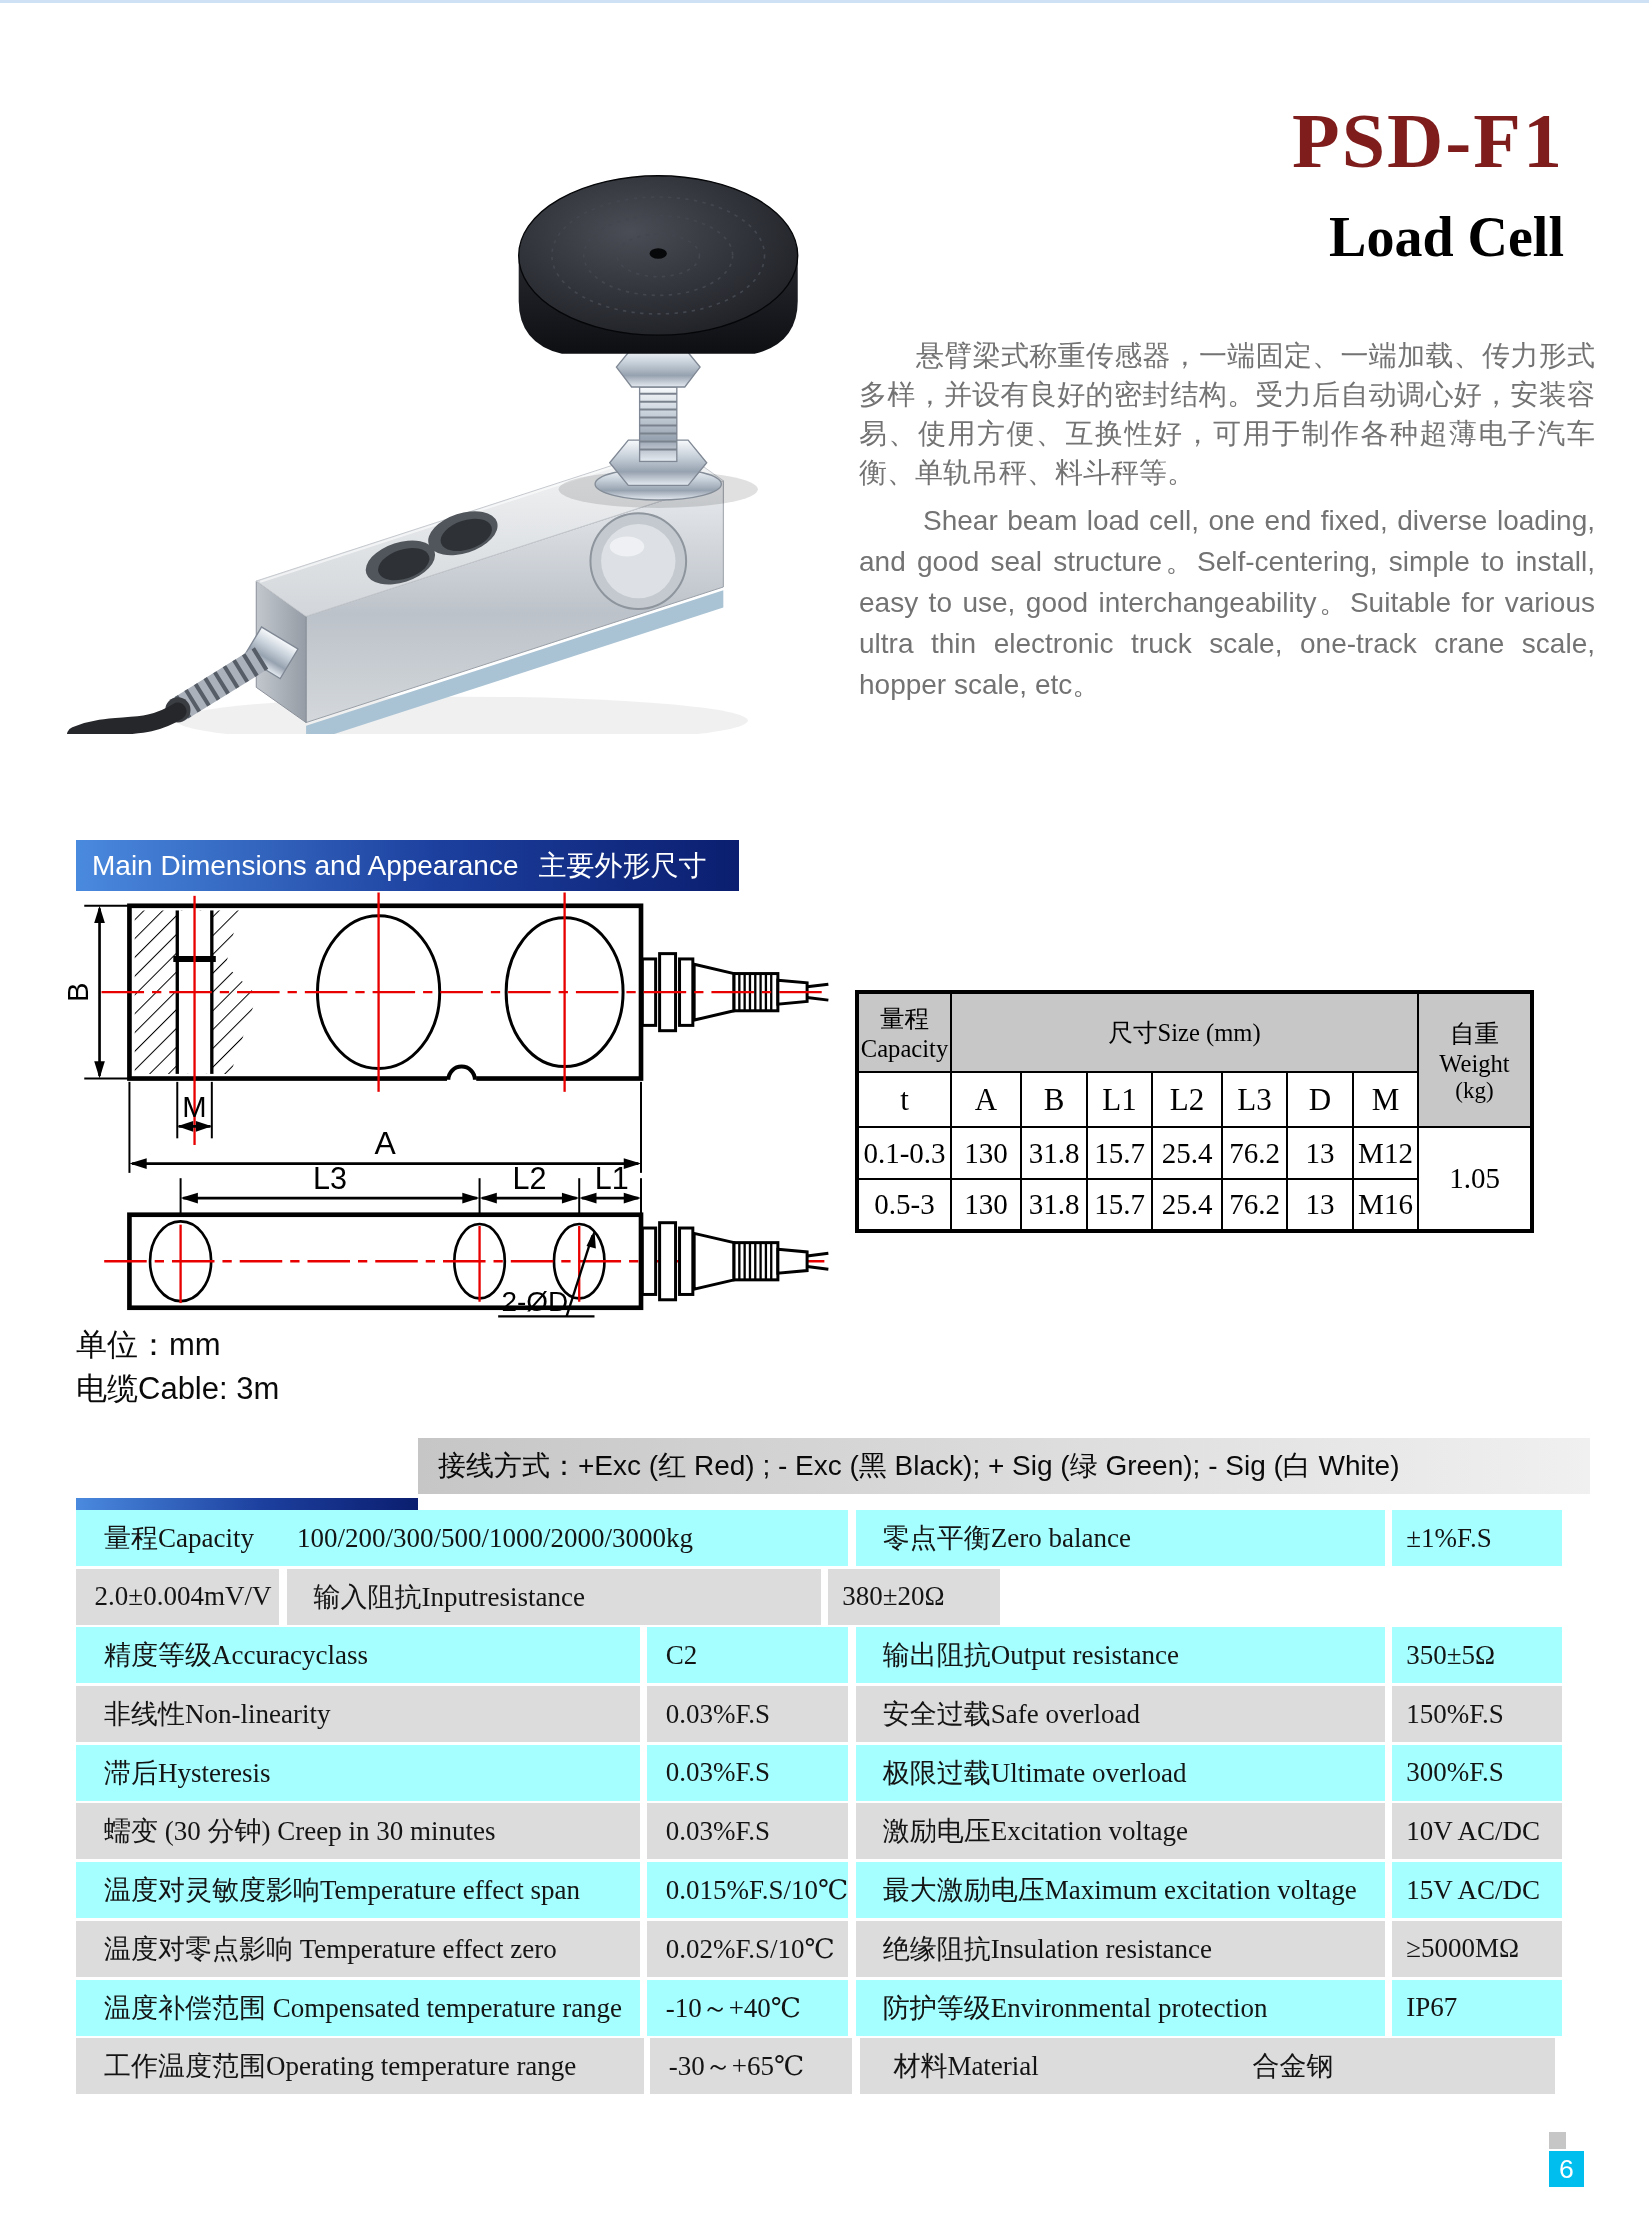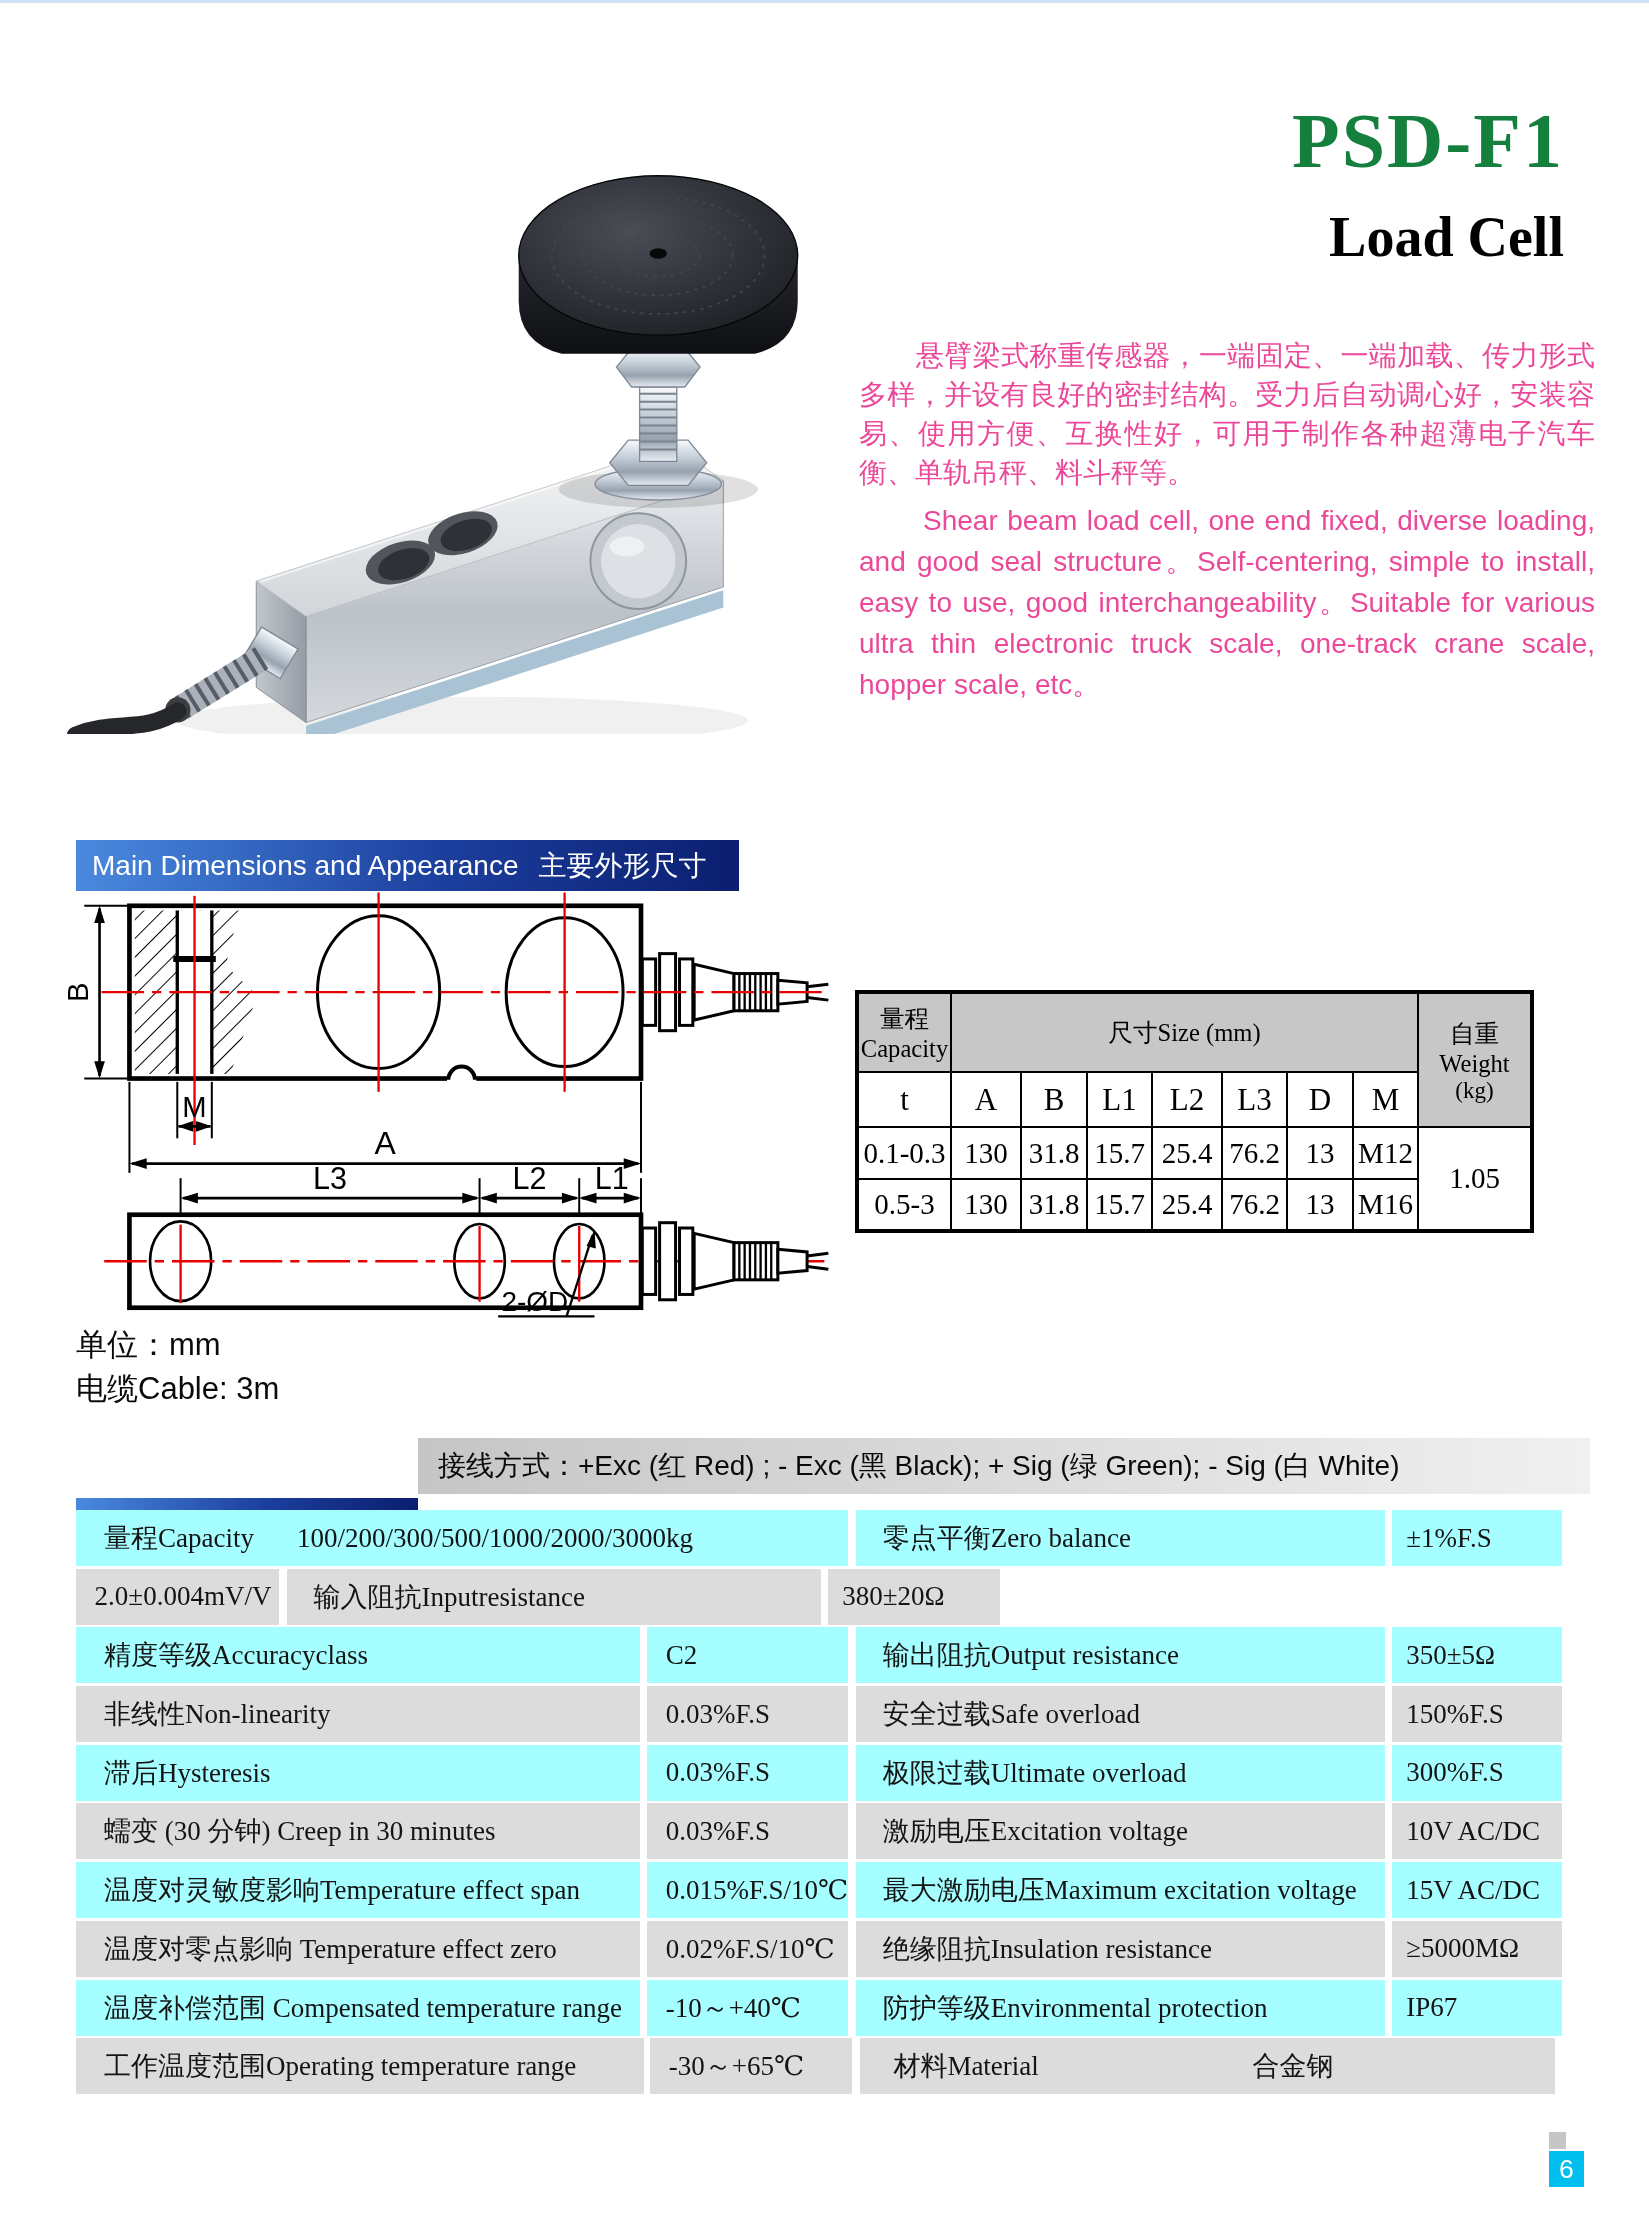--- a/index.html
+++ b/index.html
@@ -6,27 +6,27 @@
   #page{position:relative;width:1649px;height:2239px;background:#fff;overflow:hidden;
         font-family:"Liberation Sans","DejaVu Sans",sans-serif;color:#111;}
   .abs{position:absolute;}
 
   
   #topline{left:0;top:0;width:1649px;height:3.3px;background:#cfe1f4;}
 
   
   #titleblock{left:798px;top:100px;width:766px;text-align:right;}
   #model-title{font-family:"Liberation Serif","DejaVu Serif",serif;font-weight:bold;
-               font-size:78px;line-height:1.05;letter-spacing:2px;color:#15803d;margin:0;}
+               font-size:78px;line-height:1.05;letter-spacing:2px;color:#7f1d1d;margin:0;}
   #product-subtitle{font-family:"Liberation Serif","DejaVu Serif",serif;font-weight:bold;
                font-size:56px;line-height:1.05;color:#000;margin:26.6px 0 0 0;text-align:right;}
 
   
   #desc{left:859px;top:336px;width:736px;}
-  #desc p{margin:0;font-size:28px;line-height:39px;text-align:justify;color:#ec4899;}
+  #desc p{margin:0;font-size:28px;line-height:39px;text-align:justify;color:#737373;}
   #desc p.zh{text-indent:57px;}
   #desc p.en{margin-top:8px;line-height:41px;text-indent:64px;}
 
   
   .bluebar{background:linear-gradient(90deg,#4a8ade 0%,#1c3f9e 55%,#0b1e6f 100%);
            color:#fff;display:flex;align-items:center;}
   #dimbar{left:76px;top:840px;width:663px;height:51px;font-size:28px;padding-left:16px;box-sizing:border-box;}
   #dimbar .zh{margin-left:20px;}
   #specbar-blue{left:76px;top:1498px;width:342px;height:56px;font-size:29px;padding-left:17.3px;box-sizing:border-box;}
   #specbar-gray{left:418px;top:1438px;width:1172px;height:56px;

